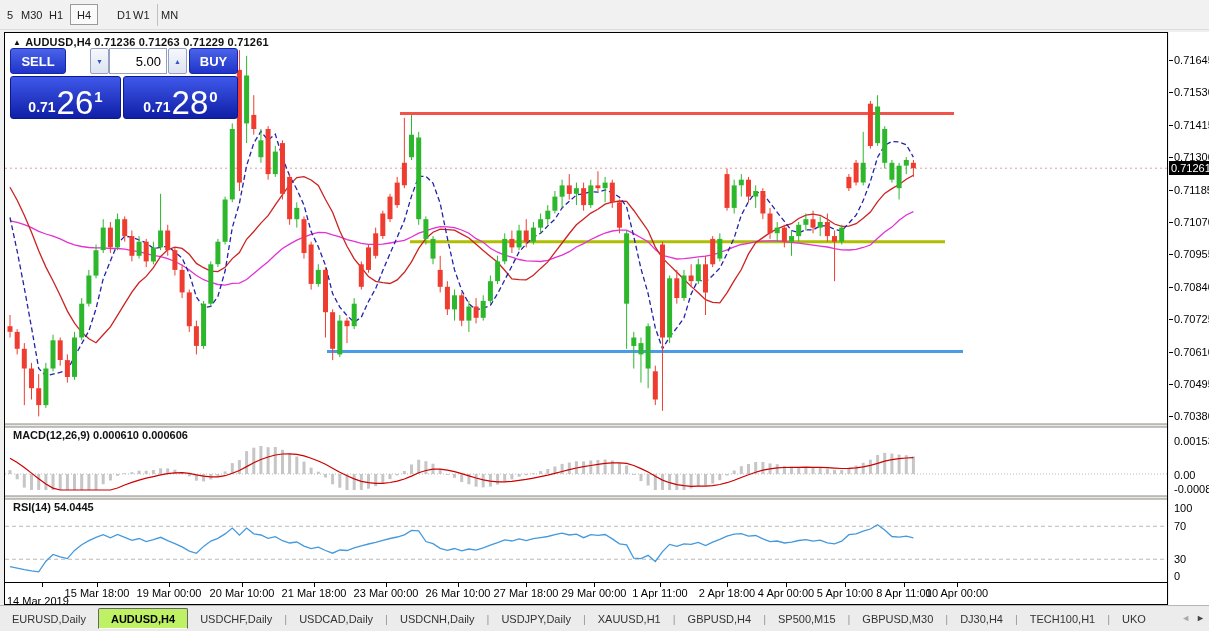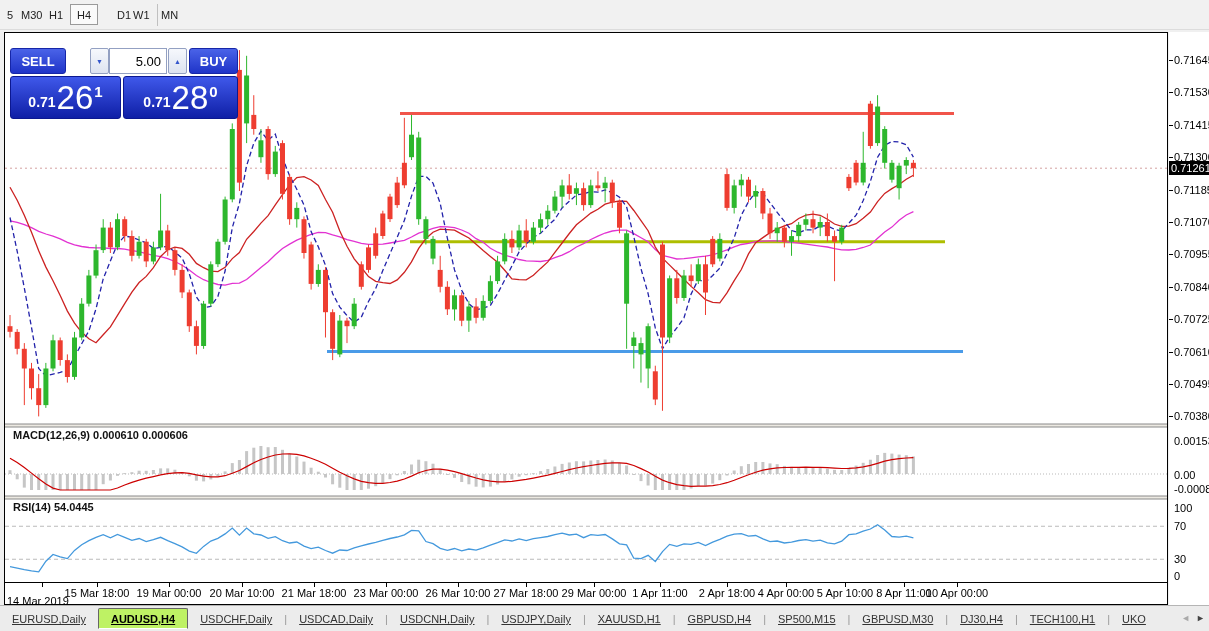--- a/index.html
+++ b/index.html
@@ -25,42 +25,42 @@
   .p-btn { position:absolute; top:0; height:26px; border-radius:3px; color:#fff;
     font-size:13px; font-weight:bold; text-align:center; line-height:25px;
     background:linear-gradient(#4a63e8,#1f34c8); border:1px solid #1626a8; cursor:pointer; }
   .spin-btn { position:absolute; top:0; width:19px; height:26px; border-radius:2px;
     background:linear-gradient(#f6f8fc,#dde3f0); border:1px solid #93a0c2; color:#3355cc;
     font-size:7px; text-align:center; line-height:25px; cursor:pointer; }
   .vol { position:absolute; top:0; left:99px; width:58px; height:26px; border:1px solid #93a0c2;
     background:#fff; font-size:13px; text-align:right; padding-right:5px; font-family:inherit; }
   .tile { position:absolute; top:28px; height:43px; border-radius:3px; color:#fff;
     background:linear-gradient(#3f58ea,#0f1fa6); border:1px solid #0c1890; cursor:pointer;
-    display:flex; align-items:flex-end; justify-content:center; padding-bottom:5px; }
+    display:flex; align-items:flex-end; justify-content:center; }
   .tile .sm { font-size:14px; font-weight:bold; margin-bottom:3px; }
   .tile .big { font-size:33px; font-weight:500; line-height:30px; margin:0 1px; }
   .tile .sup { font-size:15px; font-weight:bold; transform:translateY(-13px); }
   
   .axis { position:absolute; left:1169px; top:32px; width:40px; height:573px; background:#fff; }
   .ytick { position:absolute; left:5px; transform:translateY(-50%); font-size:11px; color:#000; white-space:nowrap; }
   .tickdash { position:absolute; left:0; width:4px; height:1px; background:#000; }
   .cur-badge { position:absolute; left:0; width:40px; height:14px; background:#000; color:#fff;
     font-size:11px; line-height:14px; padding-left:2px; }
   
   .time-strip { position:absolute; left:0; top:549px; width:1162px; height:22px;
     background:#fff; border-top:1px solid #000; }
   .xlab { position:absolute; top:4px; font-size:11px; color:#000; white-space:nowrap;
     transform:translateX(-50%); }
   .xlab.left { transform:none; }
   .xtick { position:absolute; top:0; width:1px; height:4px; background:#000; }
   
   .tab-bar { position:absolute; left:0; top:605px; width:1209px; height:26px;
     background:#ececec; border-top:1px solid #b5b5b5; white-space:nowrap; overflow:hidden; }
   .tab { display:inline-block; height:21px; line-height:21px; margin-top:2px; padding:0 12px;
-    font-size:11px; color:#333; cursor:pointer;text-decoration:underline; }
+    font-size:11px; color:#333; cursor:pointer; }
   .tab.active { background:#bef264; border:1px solid #666; border-bottom:1px solid #fff;
     font-weight:bold; color:#000; border-radius:2px 2px 0 0; }
   .tab-sep { display:inline-block; color:#999; font-size:11px; }
   .tab-arrows { position:absolute; right:4px; top:7px; font-size:9px; color:#444; }
   .tab-arrows .dim { color:#aaa; margin-right:6px; }
 </style>
 </head>
 <body>
 
 <div class="tf-bar">
@@ -470,20 +470,21 @@
       <rect x="885.4" y="420.6" width="3" height="20.4" fill="#c6c6c6"></rect>
       <rect x="892.6" y="421.6" width="3" height="19.4" fill="#c6c6c6"></rect>
       <rect x="899.8" y="422.2" width="3" height="18.8" fill="#c6c6c6"></rect>
       <rect x="906.9" y="423.4" width="3" height="17.6" fill="#c6c6c6"></rect>
       <polyline points="5.0,425.3 12.2,429.5 19.3,434.5 26.5,440.1 33.7,445.8 40.9,451.0 48.0,455.1 55.2,457.0 62.4,457.0 69.5,457.0 76.7,457.0 83.9,457.0 91.0,457.0 98.2,457.0 105.4,457.0 112.5,455.0 119.7,452.0 126.9,449.4 134.1,447.1 141.2,445.2 148.4,443.6 155.6,441.9 162.7,440.6 169.9,439.8 177.1,439.7 184.3,440.4 191.4,441.9 198.6,443.2 205.8,443.8 212.9,443.8 220.1,442.7 227.3,440.2 234.4,437.5 241.6,433.6 248.8,429.8 255.9,426.5 263.1,424.0 270.3,422.0 277.5,421.0 284.6,420.9 291.8,421.4 299.0,422.9 306.1,425.3 313.3,428.0 320.5,431.3 327.6,435.3 334.8,439.2 342.0,442.8 349.2,445.9 356.3,448.3 363.5,449.7 370.7,450.4 377.8,450.3 385.0,449.5 392.2,448.1 399.4,446.0 406.5,443.1 413.7,439.8 420.9,437.5 428.0,436.1 435.2,436.1 442.4,437.1 449.5,438.7 456.7,440.7 463.9,442.8 471.1,445.0 478.2,446.9 485.4,448.2 492.6,448.9 499.7,448.8 506.9,448.3 514.1,447.4 521.2,446.4 528.4,445.1 535.6,443.7 542.8,442.2 549.9,440.4 557.1,438.5 564.3,436.7 571.4,435.0 578.6,433.7 585.8,432.5 592.9,431.4 600.1,430.4 607.3,429.8 614.5,429.9 621.6,430.4 628.8,432.5 636.0,435.6 643.1,439.0 650.3,443.3 657.5,447.1 664.6,449.7 671.8,451.6 679.0,452.7 686.1,453.3 693.3,453.2 700.5,453.1 707.7,452.6 714.8,451.5 722.0,449.7 729.2,447.3 736.3,444.5 743.5,441.8 750.7,439.2 757.9,437.2 765.0,435.8 772.2,434.9 779.4,434.5 786.5,434.4 793.7,434.3 800.9,434.2 808.0,434.3 815.2,434.4 822.4,434.6 829.5,435.1 836.7,435.5 843.9,435.3 851.1,434.8 858.2,433.8 865.4,432.4 872.6,430.3 879.7,428.2 886.9,426.7 894.1,425.7 901.3,425.0 908.4,424.7" fill="none" stroke="#cc0000" stroke-width="1.2"></polyline>
       <line x1="0" x2="1162" y1="493.25" y2="493.25" stroke="#bbb" stroke-dasharray="4,3"></line>
       <line x1="0" x2="1162" y1="526.25" y2="526.25" stroke="#bbb" stroke-dasharray="4,3"></line>
       <polyline points="5.0,533.7 12.2,535.1 19.3,536.6 26.5,537.9 33.7,538.9 40.9,528.2 48.0,521.5 55.2,523.8 62.4,525.6 69.5,517.4 76.7,511.7 83.9,507.6 91.0,504.3 98.2,501.6 105.4,504.9 112.5,501.5 119.7,504.3 126.9,507.4 134.1,505.5 141.2,508.6 148.4,506.6 155.6,504.3 162.7,507.6 169.9,510.6 177.1,513.9 184.3,518.1 191.4,520.3 198.6,513.4 205.8,508.1 212.9,505.4 220.1,500.9 227.3,495.1 234.4,502.2 241.6,495.0 248.8,500.8 255.9,502.0 263.1,505.3 270.3,503.6 277.5,507.7 284.6,510.0 291.8,509.0 299.0,513.1 306.1,515.6 313.3,514.1 320.5,517.5 327.6,520.2 334.8,517.0 342.0,517.5 349.2,514.8 356.3,512.9 363.5,511.0 370.7,509.4 377.8,507.3 385.0,505.5 392.2,504.0 399.4,501.9 406.5,497.4 413.7,497.8 420.9,508.5 428.0,510.7 435.2,515.3 442.4,517.3 449.5,515.5 456.7,517.8 463.9,516.0 471.1,517.1 478.2,514.8 485.4,512.1 492.6,509.6 499.7,506.9 506.9,508.0 514.1,505.9 521.2,507.6 528.4,505.7 535.6,504.6 542.8,503.5 549.9,501.7 557.1,500.2 564.3,502.0 571.4,501.2 578.6,504.7 585.8,501.7 592.9,502.4 600.1,501.5 607.3,505.9 614.5,510.9 621.6,511.9 628.8,525.2 636.0,525.7 643.1,522.3 650.3,528.5 657.5,518.6 664.6,511.4 671.8,513.4 679.0,510.8 686.1,511.4 693.3,509.4 700.5,512.6 707.7,509.2 714.8,506.4 722.0,503.2 729.2,501.1 736.3,500.6 743.5,503.1 750.7,502.5 757.9,505.9 765.0,508.7 772.2,508.0 779.4,510.0 786.5,509.2 793.7,507.5 800.9,506.6 808.0,508.1 815.2,507.2 822.4,509.9 829.5,510.9 836.7,508.2 843.9,501.7 851.1,500.9 858.2,498.2 865.4,496.0 872.6,491.8 879.7,496.9 886.9,503.5 894.1,504.1 901.3,503.2 908.4,504.9" fill="none" stroke="#4499dd" stroke-width="1.3"></polyline>
     </svg>
 
+  <div class="ohlc-title"><span class="tri">▲</span><span>AUDUSD,H4   0.71236 0.71263 0.71229 0.71261</span></div>
 
   <div class="ind-label" style="top:396px">MACD(12,26,9) 0.000610 0.000606</div>
   <div class="ind-label" style="top:468px">RSI(14) 54.0445</div>
 
   <div class="panel">
     <div class="p-btn" style="left:0;width:56px">SELL</div>
     <div class="spin-btn" style="left:80px">▼</div>
     <input class="vol" value="5.00" style="">
     <div class="spin-btn" style="left:158px">▲</div>
     <div class="p-btn" style="left:179px;width:49px">BUY</div>

